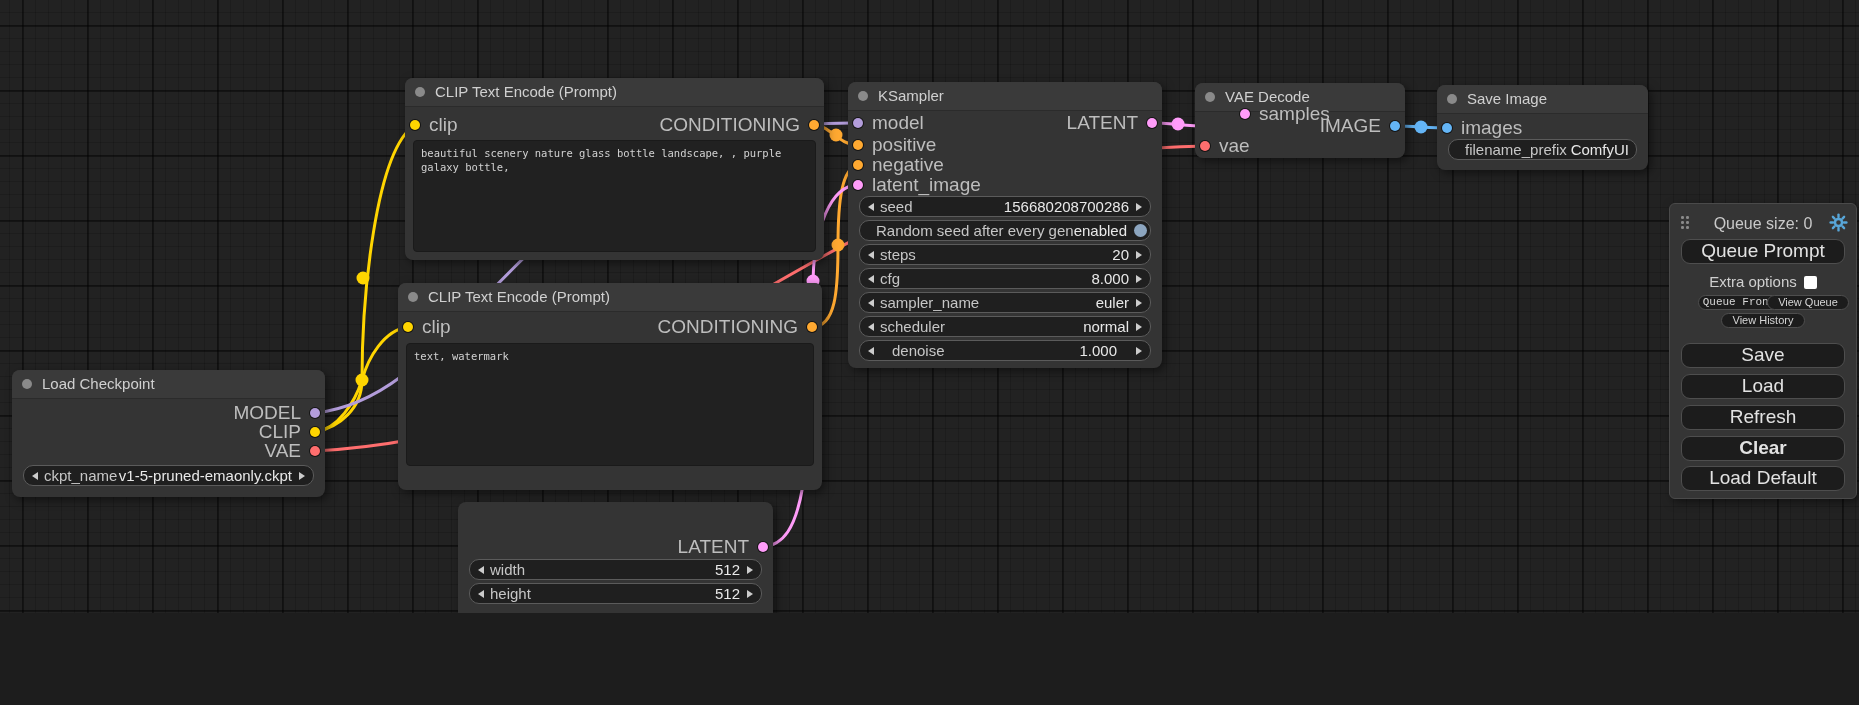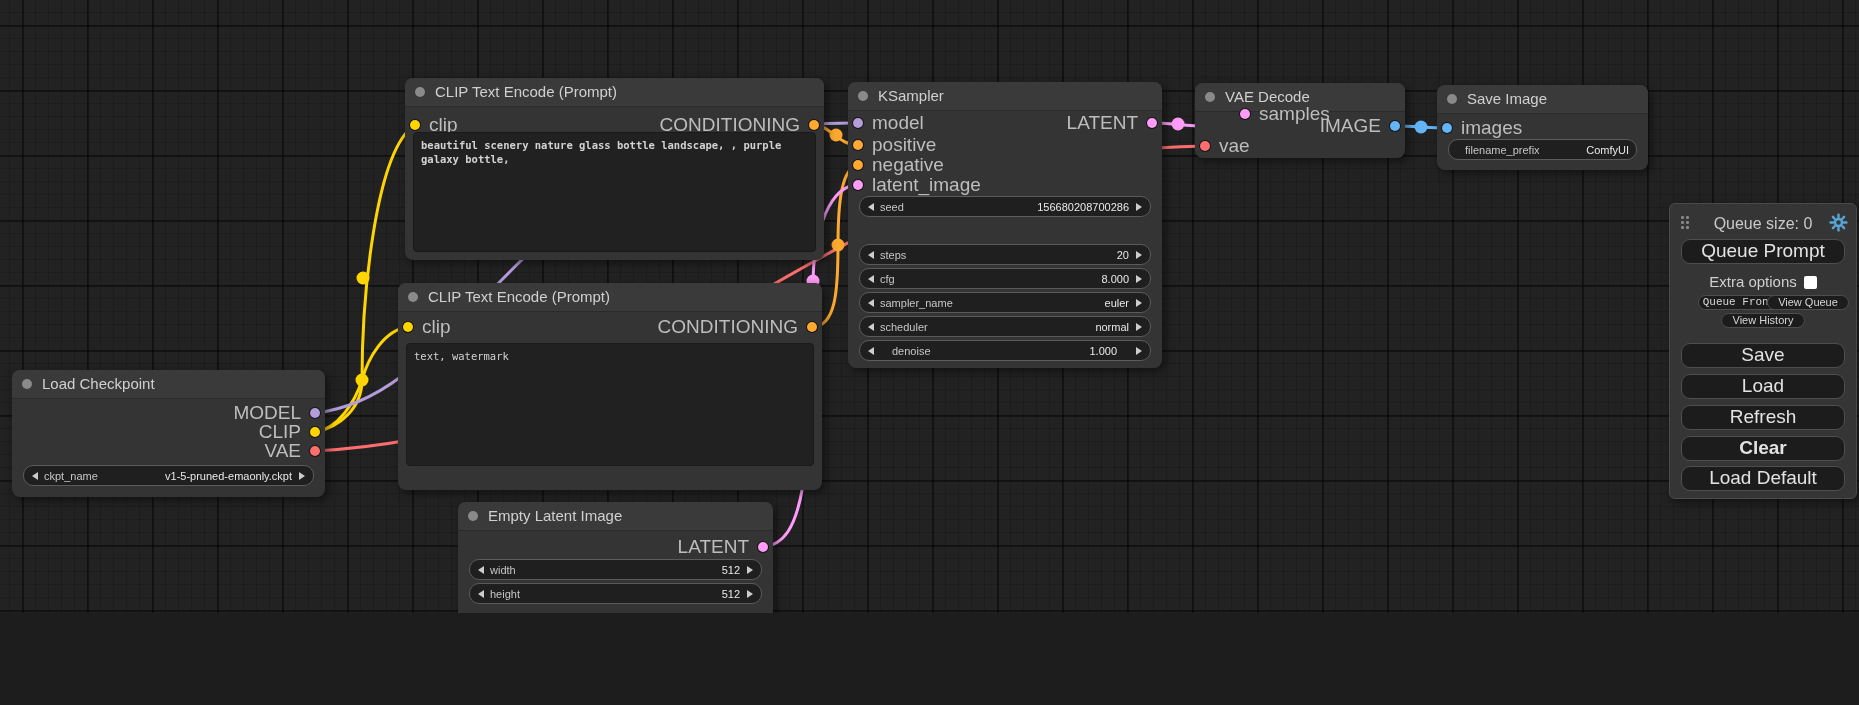--- a/index.html
+++ b/index.html
@@ -26,21 +26,21 @@
         background:#8a8a8a;}
   .slot{position:absolute;height:20px;line-height:20px;font-size:19px;color:#bdbdbd;white-space:nowrap;}
   .slot.in{left:0;padding-left:24px;}
   .slot.out{right:0;padding-right:24px;text-align:right;}
   .port{position:absolute;top:5px;width:10px;height:10px;border-radius:50%;
         box-shadow:0 0 0 1px rgba(15,15,15,0.85);}
   .slot.in .port{left:5px;}
   .slot.out .port{right:5px;}
   .widget{position:absolute;left:11px;right:11px;height:19px;background:#1f1f1f;
         border:1px solid #5b5b5b;border-radius:10px;display:flex;align-items:center;
-        font-size:11px;color:#c6c6c6;overflow:hidden;}
+        font-size:15px;color:#c6c6c6;overflow:hidden;}
   .arrow-l{width:0;height:0;border-top:4px solid transparent;border-bottom:4px solid transparent;
         border-right:6px solid #cccccc;margin-left:8px;flex:0 0 auto;}
   .arrow-r{width:0;height:0;border-top:4px solid transparent;border-bottom:4px solid transparent;
         border-left:6px solid #cccccc;margin-right:8px;flex:0 0 auto;}
   .wlabel{margin-left:6px;flex:0 0 auto;color:#c6c6c6;}
   .wvalue{margin-left:auto;margin-right:7px;color:#e8e8e8;}
   .widget.noarrow .wlabel{margin-left:16px;}
   .toggle-dot{width:13px;height:13px;border-radius:50%;margin-right:4px;flex:0 0 auto;}
   .prompt-box{position:absolute;left:8px;right:8px;background:#212121;border-radius:4px;
         border:1px solid #1a1a1a;color:#d2d2d2;font-family:"DejaVu Sans Mono",monospace;
@@ -104,21 +104,21 @@
       <span>CLIP Text Encode (Prompt)</span>
     </div>
     <div class="slot in" style="top:37px;">
       <span class="port" style="background-color: rgb(255, 213, 0);"></span>
       <span>clip</span>
     </div>
     <div class="slot out" style="top:37px;">
       <span>CONDITIONING</span>
       <span class="port" style="background-color: rgb(255, 169, 49);"></span>
     </div>
-    <div class="prompt-box" style="top:54px;bottom:8px;font-weight:bold;">beautiful scenery nature glass bottle landscape, , purple galaxy bottle,</div>
+    <div class="prompt-box" style="top:62px;bottom:8px;">beautiful scenery nature glass bottle landscape, , purple galaxy bottle,</div>
   </div>
 
   <div class="node" style="left:398px;top:283px;width:424px;height:207px;">
     <div class="node-title">
       <span class="title-dot"></span>
       <span>CLIP Text Encode (Prompt)</span>
     </div>
     <div class="slot in" style="top:34px;">
       <span class="port" style="background-color: rgb(255, 213, 0);"></span>
       <span>clip</span>
@@ -179,20 +179,25 @@
     <div class="slot out" style="top:31px;">
       <span>LATENT</span>
       <span class="port" style="background-color: rgb(255, 156, 249);"></span>
     </div>
     <div class="widget" style="top:114px;">
       <span class="arrow-l"></span>
       <span class="wlabel">seed</span>
       <span class="wvalue">156680208700286</span>
       <span class="arrow-r"></span>
     </div>
+    <div class="widget noarrow" style="top:138px;">
+      <span class="wlabel">Random seed after every gen</span>
+      <span class="wvalue">enabled</span>
+      <span class="toggle-dot" style="background-color: rgb(140, 165, 191);"></span>
+    </div>
     <div class="widget" style="top:162px;">
       <span class="arrow-l"></span>
       <span class="wlabel">steps</span>
       <span class="wvalue">20</span>
       <span class="arrow-r"></span>
     </div>
     <div class="widget" style="top:186px;">
       <span class="arrow-l"></span>
       <span class="wlabel">cfg</span>
       <span class="wvalue">8.000</span>
@@ -246,24 +251,20 @@
       <span class="port" style="background-color: rgb(100, 181, 246);"></span>
       <span>images</span>
     </div>
     <div class="widget noarrow" style="top:54px;">
       <span class="wlabel">filename_prefix</span>
       <span class="wvalue">ComfyUI</span>
     </div>
   </div>
 
   <div class="node" style="left:458px;top:502px;width:315px;height:135px;">
-    <div class="node-title">
-      <span class="title-dot"></span>
-      <span>Empty Latent Image</span>
-    </div>
     <div class="slot out" style="top:35px;">
       <span>LATENT</span>
       <span class="port" style="background-color: rgb(255, 156, 249);"></span>
     </div>
     <div class="widget" style="top:57px;">
       <span class="arrow-l"></span>
       <span class="wlabel">width</span>
       <span class="wvalue">512</span>
       <span class="arrow-r"></span>
     </div>

